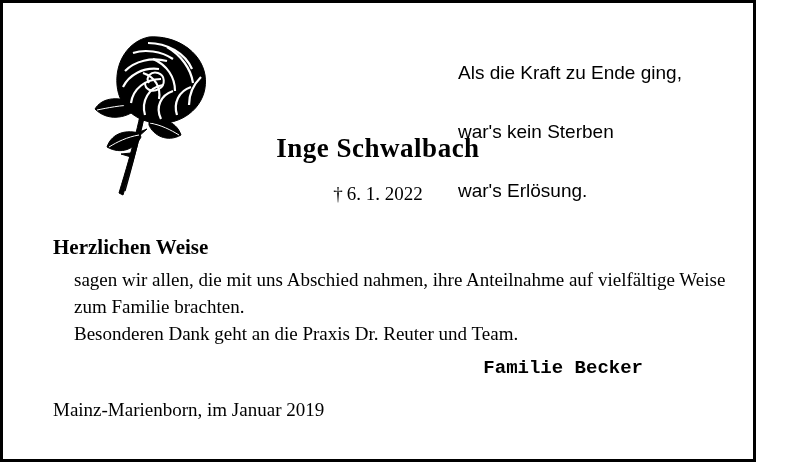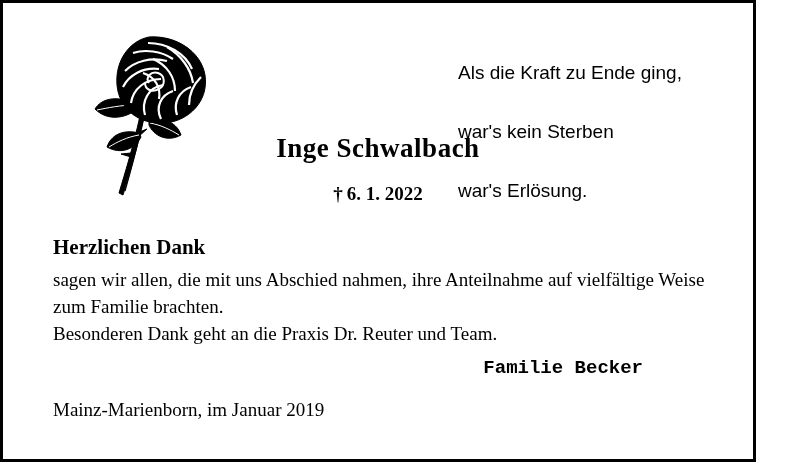--- a/index.html
+++ b/index.html
@@ -61,21 +61,21 @@
     letter-spacing: 0.5px;
     font-family: "Liberation Serif", serif;
   }
   .date {
     position: absolute;
     left: 0;
     right: 0;
     top: 180px;
     text-align: center;
     font-size: 19px;
-    font-weight: bold;
+    font-weight: normal;
     font-family: "Liberation Serif", serif;
   }
   .date .cross { margin-right: 4px; }
 
   
   .thanks-title {
     position: absolute;
     left: 50px;
     top: 232px;
     font-size: 21px;
@@ -84,21 +84,21 @@
   }
   .thanks-body {
     position: absolute;
     left: 50px;
     top: 264px;
     width: 710px;
     font-size: 19px;
     line-height: 1.42;
     font-family: "Liberation Serif", serif;
   }
-  .thanks-body div { white-space: nowrap; }
+  .thanks-body div { white-space: nowrap; margin-left: 21px; }
 
   .family {
     position: absolute;
     right: 110px;
     top: 354px;
     font-size: 19px;
     font-weight: bold;
     font-family: Liberation Mono, monospace;
   }
   .place {
@@ -165,21 +165,21 @@
       <div>war's kein Sterben</div>
       <div>war's Erlösung.</div>
     </div>
 
     <div class="name">Inge Schwalbach</div>
 
     <div class="date">
       <span class="cross">†</span><span>6. 1. 2022</span>
     </div>
 
-    <div class="thanks-title">Herzlichen Dank</div>
+    <div class="thanks-title">Herzlichen Weise</div>
     <div class="thanks-body">
       <div>sagen wir allen, die mit uns Abschied nahmen, ihre Anteilnahme auf vielfältige Weise</div>
       <div>zum Familie brachten.</div>
       <div>Besonderen Dank geht an die Praxis Dr. Reuter und Team.</div>
     </div>
 
     <div class="family">Familie Becker</div>
 
     <div class="place">Mainz-Marienborn, im Januar 2019</div>
 

